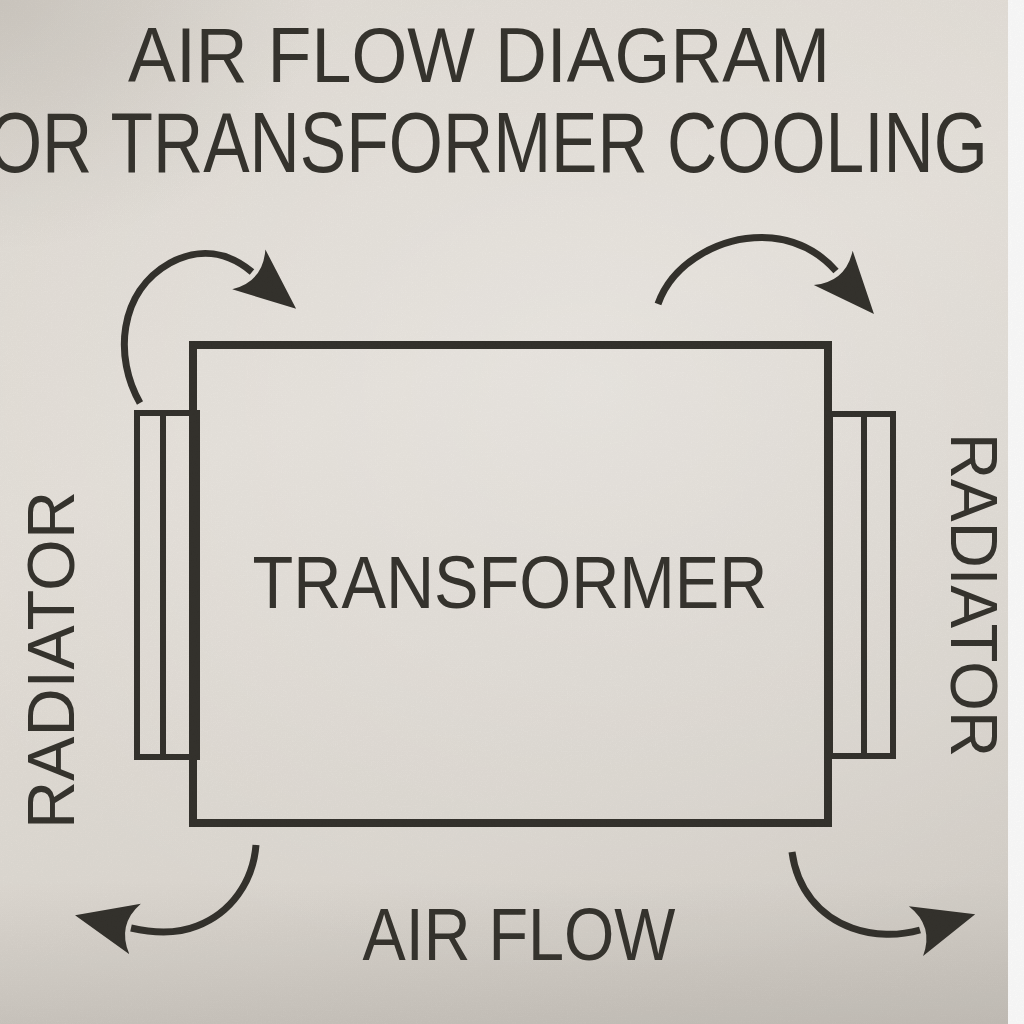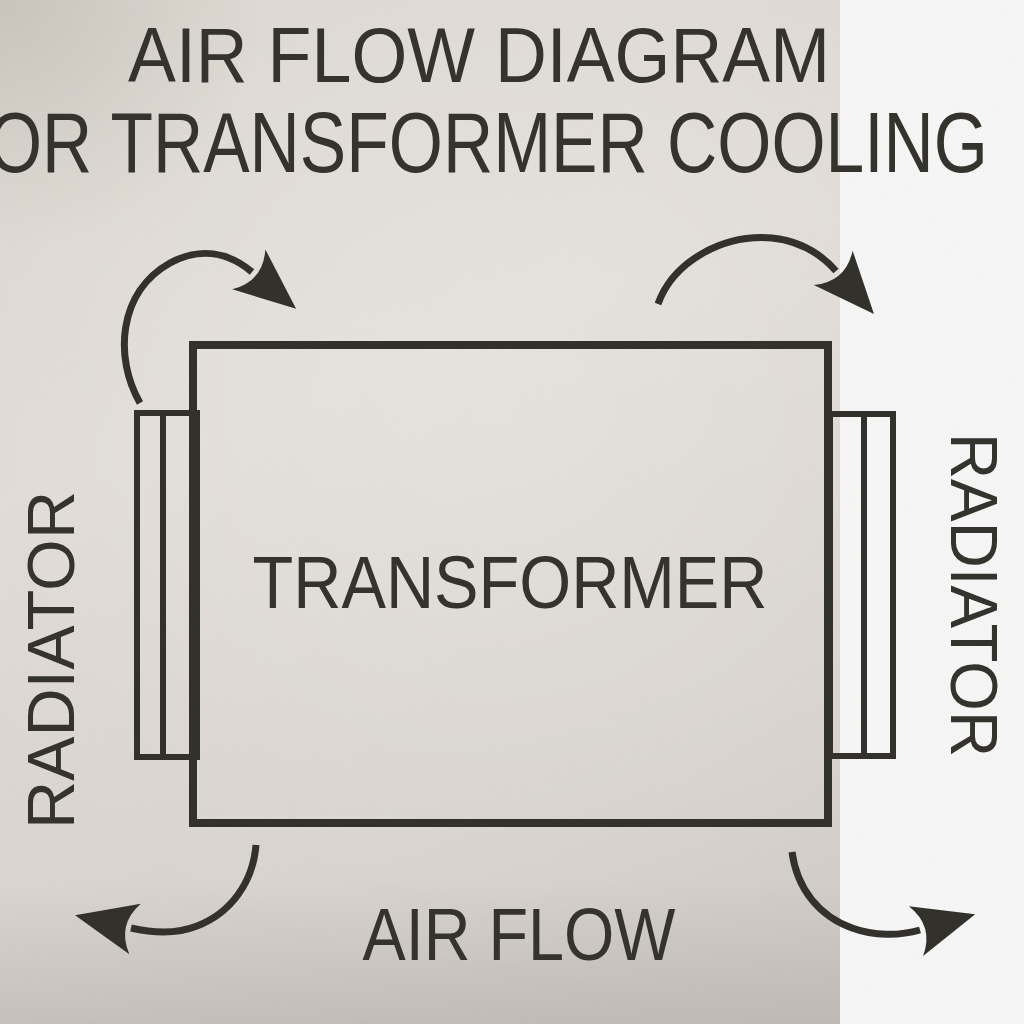--- a/index.html
+++ b/index.html
@@ -1,21 +1,21 @@
 <!DOCTYPE html>
 <html><head>
 <meta charset="utf-8">
 <style>
   html, body { margin: 0; padding: 0; }
   body {
     width: 1024px; height: 1024px; overflow: hidden;
     font-family: "Liberation Sans", sans-serif;
   }
   .paper {
-    position: relative; width: 840px; height: 1024px;
+    position: relative; width: 1008px; height: 1024px;
     background:
       radial-gradient(45% 35% at 0% 0%, rgba(85,80,70,0.14), rgba(85,80,70,0) 70%),
       linear-gradient(to top, rgba(70,65,58,0.12), rgba(70,65,58,0) 14%),
       radial-gradient(120% 95% at 58% 38%, rgba(255,255,255,0.28), rgba(255,255,255,0) 62%),
       linear-gradient(160deg, #e3ded7 0%, #e8e3dc 38%, #e0dbd4 72%, #d5d0c9 100%);
   }
   svg { display: block; }
   .ink-line { stroke: #2e2c27; fill: none; }
   .ink-text { fill: #302e29; }
   text { font-family: "Liberation Sans", sans-serif; }

